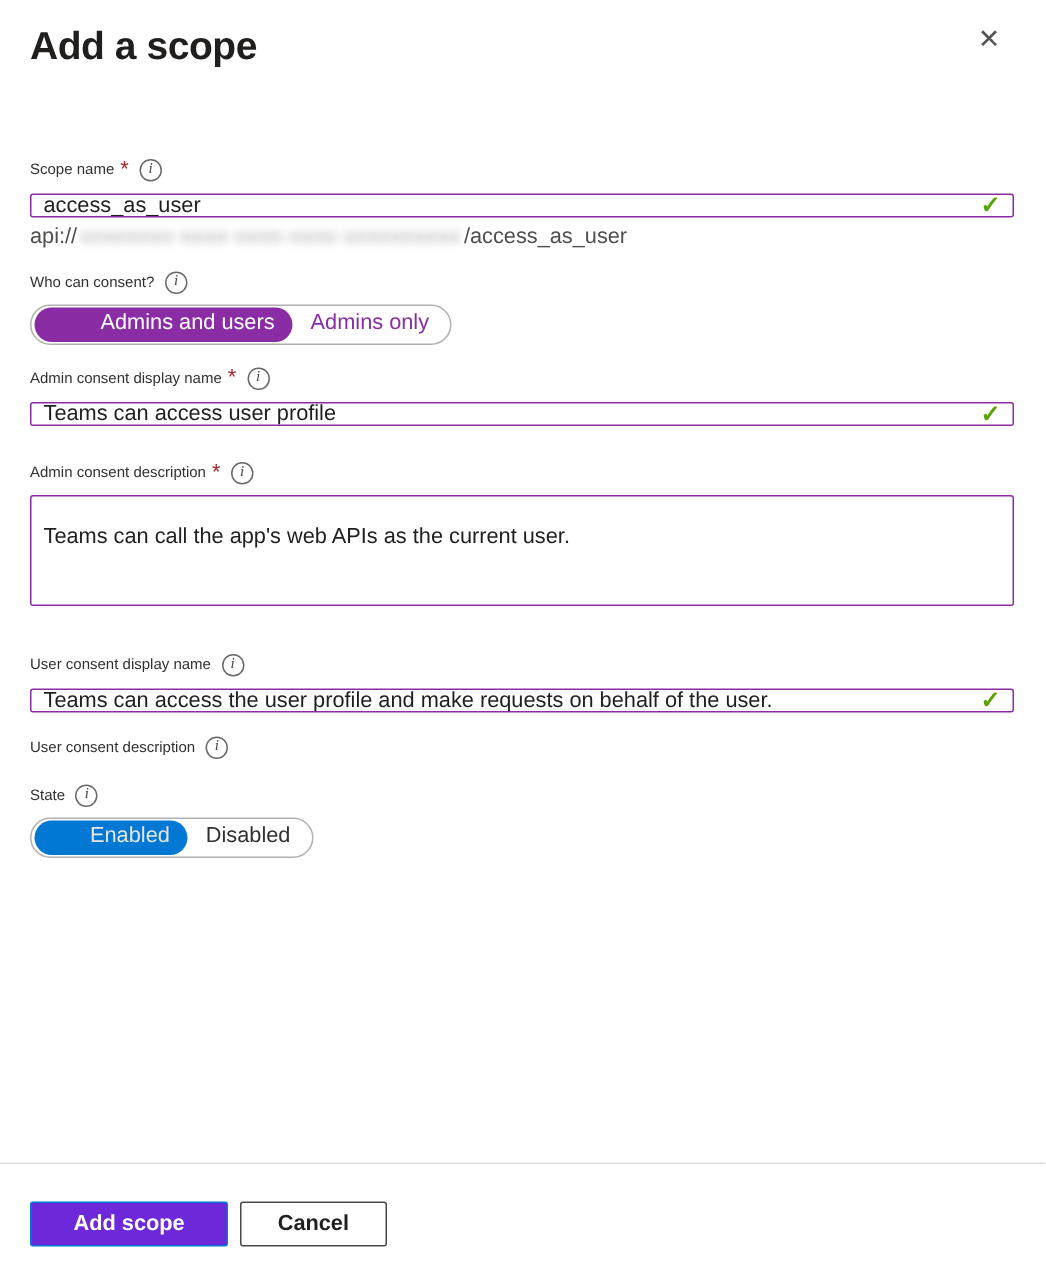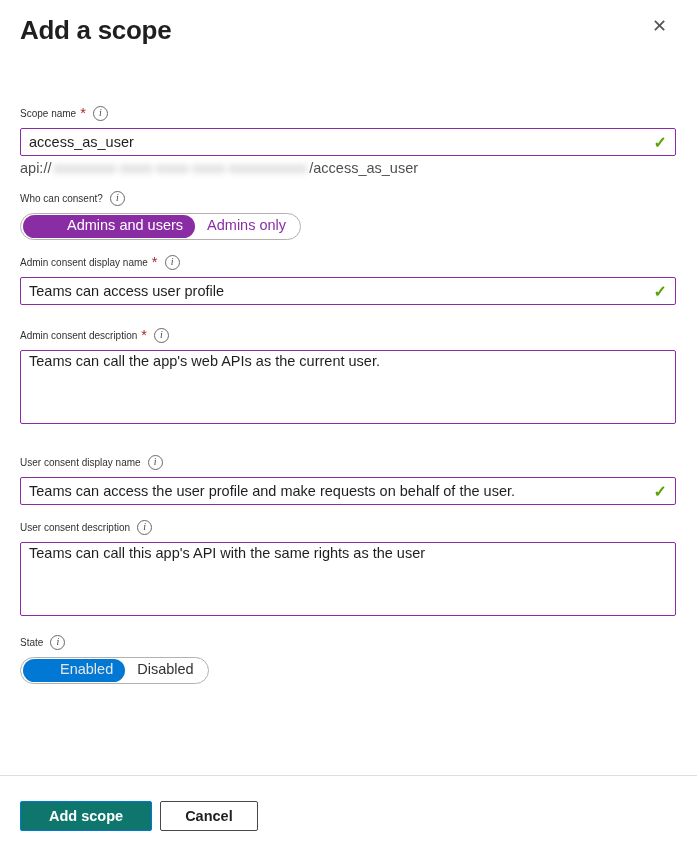--- a/index.html
+++ b/index.html
@@ -37,35 +37,35 @@
   .info-icon {
     width: 15px; height: 15px; margin-left: 7px;
     border: 1px solid #6b6966; border-radius: 50%;
     display: inline-flex; align-items: center; justify-content: center;
     font-size: 10px; line-height: 1; color: #484644;
     font-family: "Liberation Serif", serif; font-style: italic;
   }
 
   .input-wrap { position: relative; margin-top: 5px; }
   .text-input {
-    width: 100%; height: 28px;
+    width: 100%; height: 16px;
     border: 1px solid #8a2da5; border-radius: 2px;
     padding: 0 30px 0 8px;
     font-size: 14.5px; color: #201f1e;
     font-family: "Liberation Sans", sans-serif;
     outline: none; background: #fff;
   }
   .valid-check {
     position: absolute; right: 9px; top: 50%; transform: translateY(-50%);
     color: #57a300; font-size: 16px; font-weight: 700; pointer-events: none;
   }
   .textarea-input {
     width: 100%; height: 74px; margin-top: 5px;
     border: 1px solid #8a2da5; border-radius: 2px;
-    padding: 1px 8px; resize: none;
+    padding: 18px 8px; resize: none;
     font-size: 14.5px; line-height: 19px; color: #201f1e;
     font-family: "Liberation Sans", sans-serif;
     outline: none; background: #fff;
   }
 
   .uri-line {
     margin-top: 4px; font-size: 14.5px; color: #52504e;
     display: flex; align-items: flex-start; white-space: nowrap;
   }
   .uri-redacted {
@@ -94,21 +94,21 @@
     position: absolute; left: 0; right: 0; top: 775px; bottom: 0;
     border-top: 1px solid #e1dfdd; background: #fff;
     padding: 25px 20px 0 20px;
     display: flex; align-items: flex-start;
   }
   .btn {
     height: 30px; border-radius: 2px; font-size: 14.5px; font-weight: 700;
     cursor: pointer; font-family: "Liberation Sans", sans-serif;
   }
   .btn-primary {
-    background: #0f766e; color: #fff; border: 1px solid #0078d4;
+    background: #6d28d9; color: #fff; border: 1px solid #0078d4;
     padding: 0 28px;
   }
   .btn-secondary {
     background: #fff; color: #201f1e; border: 1px solid #4a4846;
     padding: 0 24px; margin-left: 8px; text-align: right;
   }
 </style>
 </head>
 <body>
 
@@ -176,21 +176,20 @@
         <input class="text-input" type="text" value="Teams can access the user profile and make requests on behalf of the user." style="">
         <span class="valid-check">✓</span>
       </div>
     </div>
 
     <div class="field">
       <div class="label-row">
         <span class="label-text">User consent description</span>
         <span class="info-icon">i</span>
       </div>
-      <textarea class="textarea-input" style="">Teams can call this app's API with the same rights as the user</textarea>
     </div>
 
     <div class="field">
       <div class="label-row">
         <span class="label-text">State</span>
         <span class="info-icon">i</span>
       </div>
       <div class="pill-group">
         <button class="pill selected-blue">Enabled</button>
         <button class="pill unselected-dark">Disabled</button>

